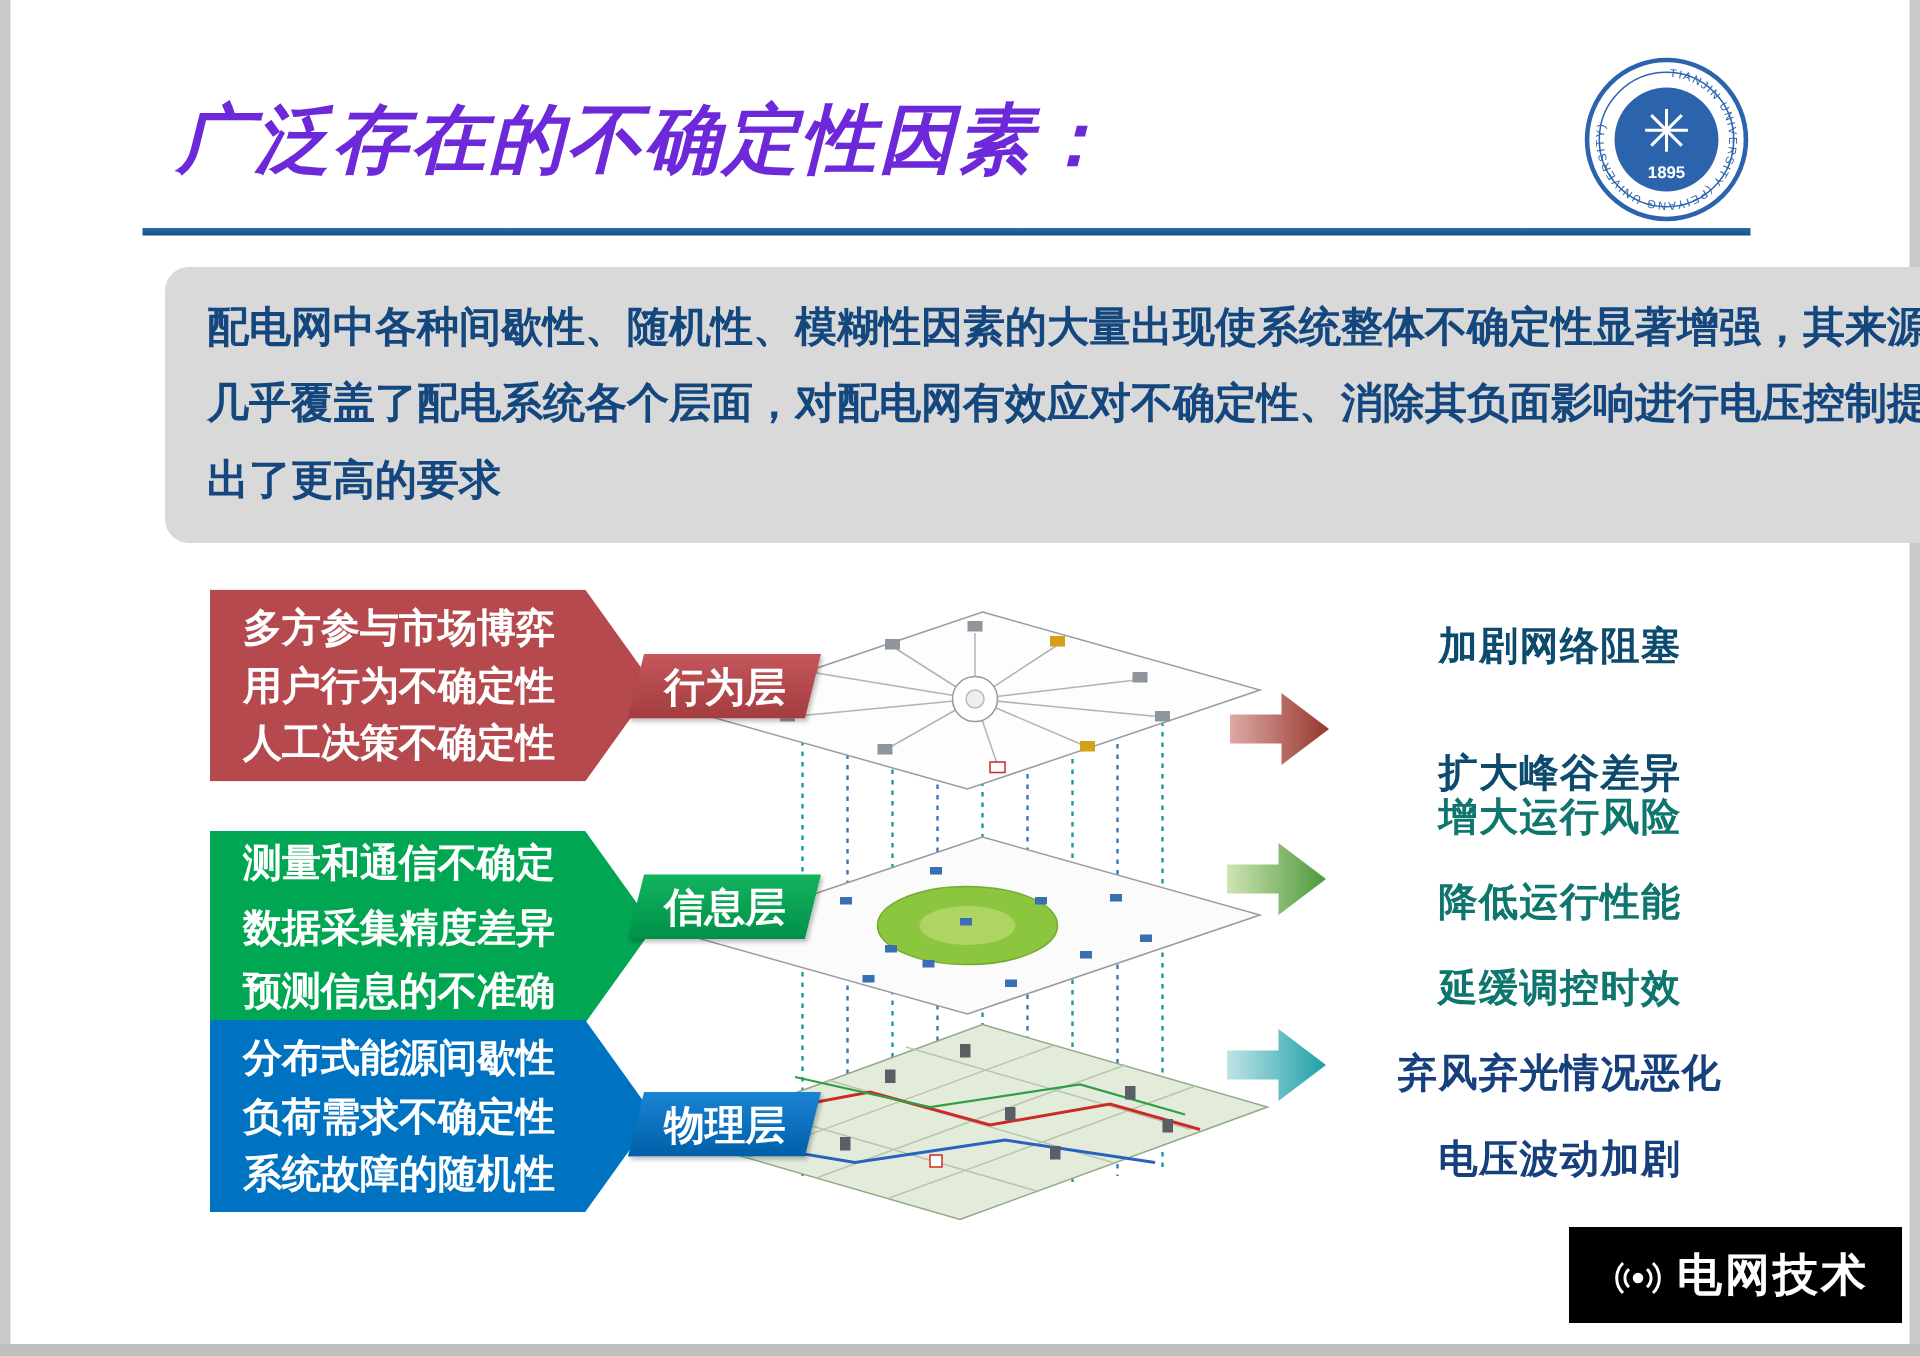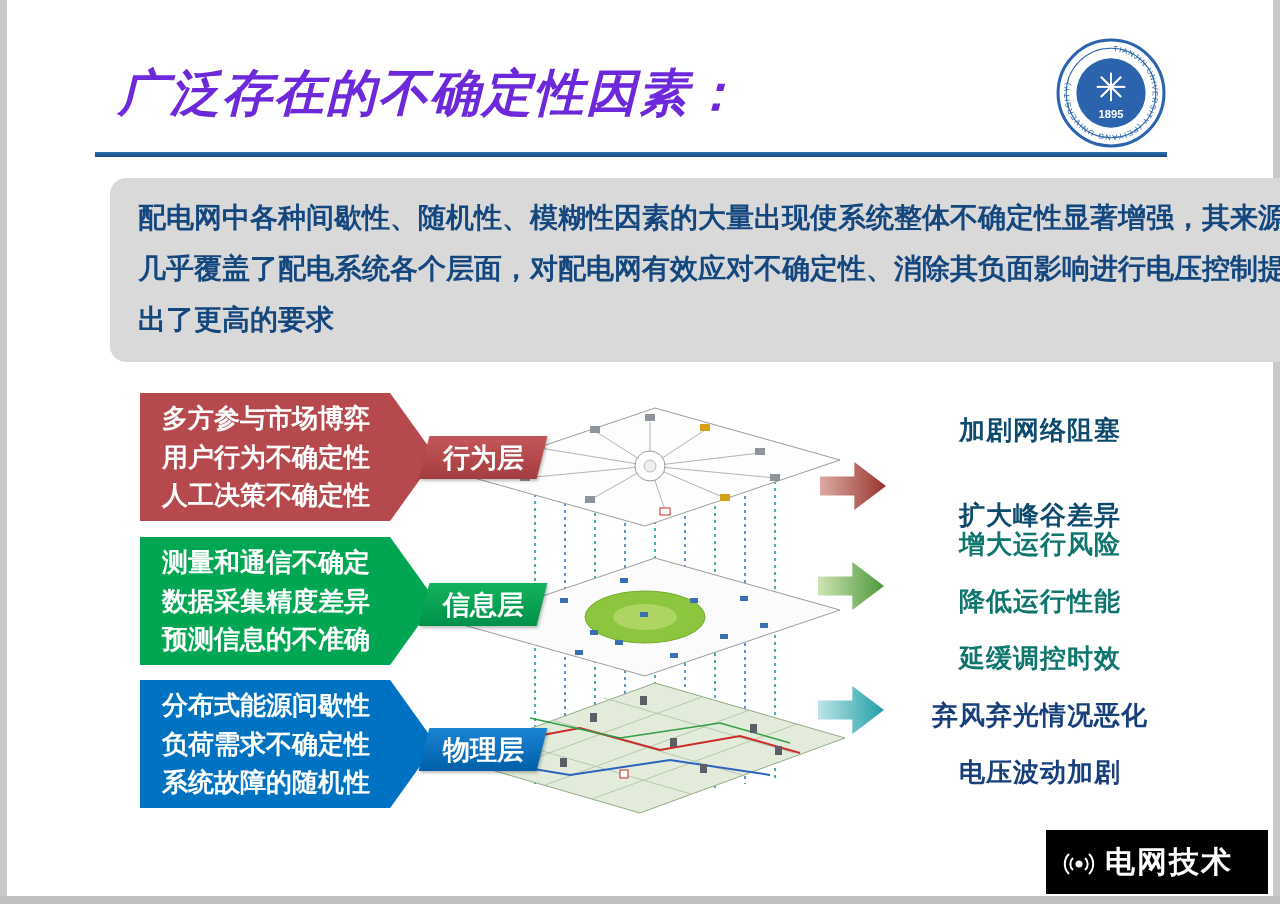--- a/index.html
+++ b/index.html
@@ -38,21 +38,21 @@
 
   
   .factor-block {
     position:absolute; left:140px; width:296px; height:128px;
     color:#fff; font-weight:bold; font-size:26px;
     display:flex; flex-direction:column; justify-content:space-evenly;
     padding:4px 48px 4px 22px;
     clip-path:polygon(0 0, 84.5% 0, 100% 50%, 84.5% 100%, 0 100%);
   }
   .fb-red   { top:393px; background:#b5494d; }
-  .fb-green { top:537px; background:#00a651; }
+  .fb-green { top:554px; background:#00a651;justify-content:space-between; }
   .fb-blue  { top:680px; background:#0072c2; }
   .factor-line { white-space:nowrap; }
 
   
   .layer-label {
     position:absolute; left:424px; width:118px; height:43px; z-index:5;
     display:flex; align-items:center; justify-content:center;
     color:#fff; font-size:27px; font-weight:bold;
     transform:skewX(-14deg);
     box-shadow:2px 2px 3px rgba(0,0,0,.25);
@@ -82,21 +82,21 @@
   .ef-red   { color:#0c4a6e; }
   .ef-green { color:#0f766e; }
   .ef-navy  { color:#173f7c; }
   .ef-1 { top:413px; } .ef-2 { top:470px;margin-top:28px; } .ef-3 { top:527px; }
   .ef-4 { top:584px; } .ef-5 { top:641px; } .ef-6 { top:698px; }
   .ef-7 { top:755px; }
 
   
   .footer-bar {
     position:absolute; left:1046px; top:818px; width:222px; height:64px;
-    background:#000; display:flex; align-items:center; gap:8px; padding-left:15px;margin-top:12px;
+    background:#000; display:flex; align-items:center; gap:8px; padding-left:28px;
   }
   .footer-brand { color:#fff; font-size:30px; font-weight:bold; letter-spacing:2px; }
 </style>
 </head>
 <body>
 
 <div class="slide">
 
   <div class="edge edge-left"></div>
   <div class="edge edge-right"></div>

